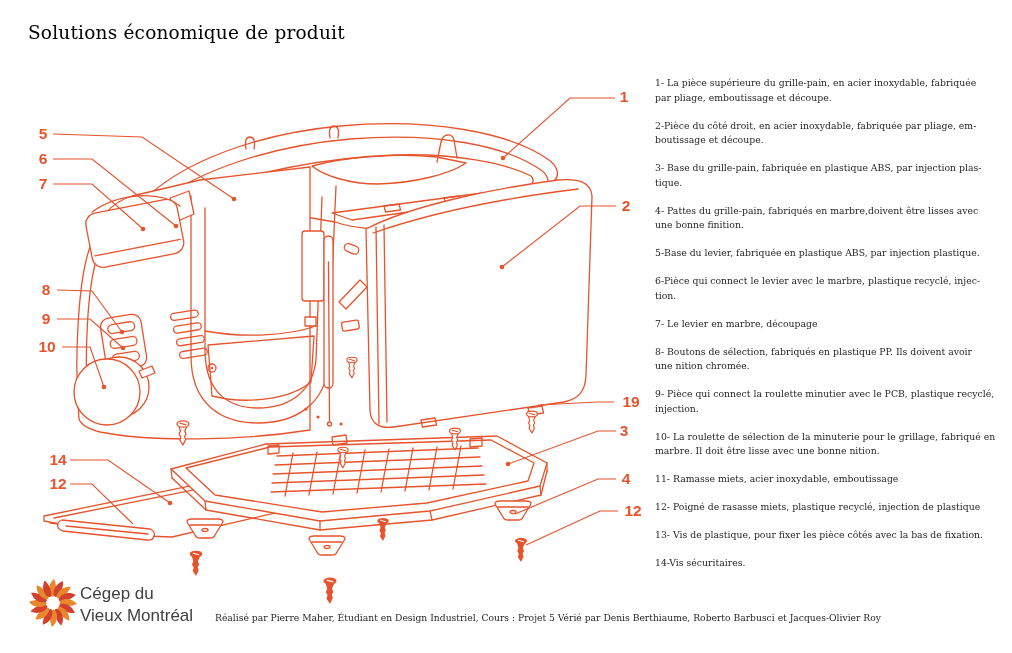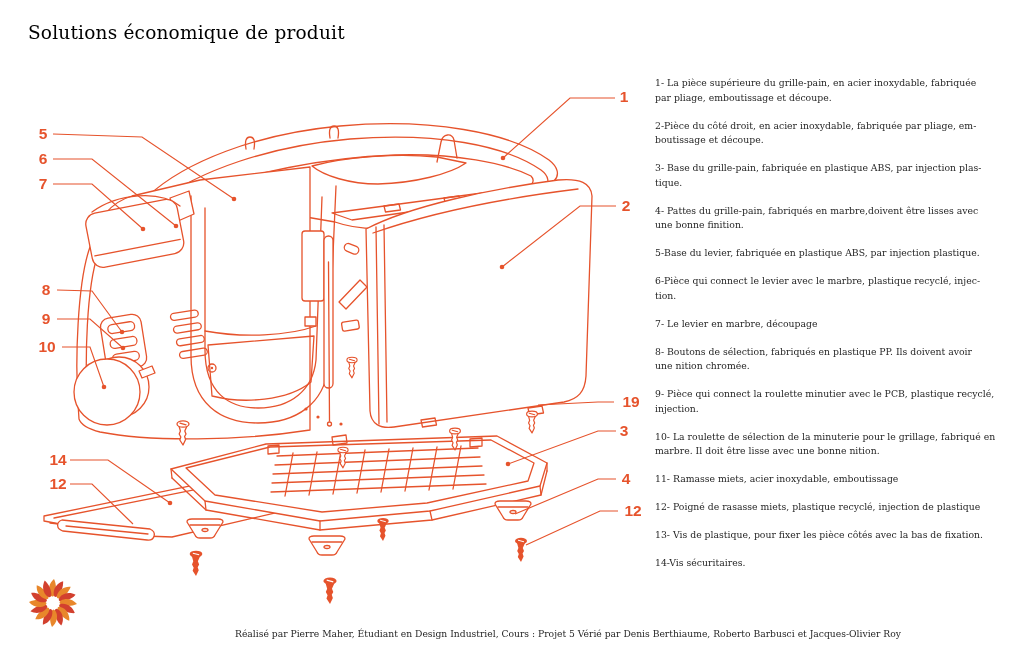--- a/index.html
+++ b/index.html
@@ -19,22 +19,22 @@
   .lp-r{fill:#D2402E;stroke:none;}
   .co{position:absolute;transform:translate(-50%,-50%);color:#E6532C;
       font-family:"Liberation Sans",sans-serif;font-size:15.5px;font-weight:600;}
   .parts{position:absolute;left:655px;top:76px;width:380px;}
   .part{margin:0 0 13.5px 0;font-size:9.3px;line-height:14.5px;color:#262626;
         white-space:pre-line;}
   .logo{position:absolute;left:26px;top:575px;}
   .logo-text{position:absolute;left:80px;top:583px;font-family:"Liberation Sans",sans-serif;
              font-size:17px;line-height:21.5px;color:#414042;}
   .logo-text span{display:block;}
-  .credit{position:absolute;left:215px;top:628px;font-size:9.2px;color:#262626;
-          font-family:"DejaVu Serif",serif;margin-left:20px;}
+  .credit{position:absolute;left:215px;top:612px;font-size:9.2px;color:#262626;
+          font-family:"DejaVu Serif",serif;}
 </style>
 </head>
 <body>
 
 <div class="page">
 
   <h1 class="title">Solutions économique de produit</h1>
 
   <svg class="diagram" viewBox="0 0 1012 653" xmlns="http://www.w3.org/2000/svg">
     <defs>
@@ -281,15 +281,19 @@
       <use href="#petal" class="lp-o" transform="rotate(180)"></use>
       <use href="#petal" class="lp-r" transform="rotate(202.5)"></use>
       <use href="#petal" class="lp-o" transform="rotate(225)"></use>
       <use href="#petal" class="lp-r" transform="rotate(247.5)"></use>
       <use href="#petal" class="lp-o" transform="rotate(270)"></use>
       <use href="#petal" class="lp-r" transform="rotate(292.5)"></use>
       <use href="#petal" class="lp-o" transform="rotate(315)"></use>
       <use href="#petal" class="lp-r" transform="rotate(337.5)"></use>
     </g>
   </svg>
+  <div class="logo-text">
+    <span>Cégep du</span>
+    <span>Vieux Montréal</span>
+  </div>
   <div class="credit">Réalisé par Pierre Maher, Étudiant en Design Industriel, Cours : Projet 5 Vérié par Denis Berthiaume, Roberto Barbusci et Jacques-Olivier Roy</div>
 
 </div>
 
 </body></html>

